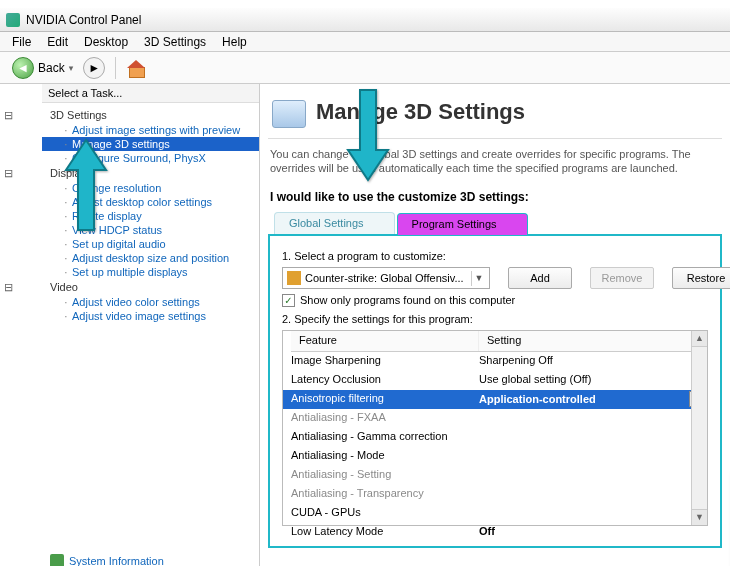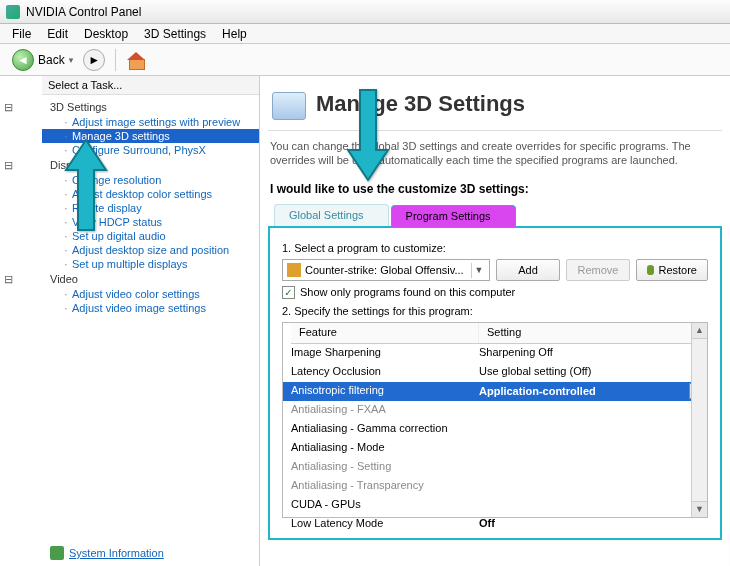--- a/index.html
+++ b/index.html
@@ -1,17 +1,17 @@
 <!DOCTYPE html>
 <html><head>
 <meta charset="utf-8">
 <style>
 * { box-sizing: border-box; margin: 0; padding: 0; font-family: "Segoe UI", Tahoma, sans-serif; }
 body { width: 730px; height: 566px; overflow: hidden; background: #fff; position: relative; }
-.titlebar { height: 24px; background: linear-gradient(#fdfdfd,#e8e8e8); border-bottom: 1px solid #bbb; display: flex; align-items: center; padding: 0 6px; font-size: 12px; }
+.titlebar { height: 24px; background: linear-gradient(#fdfdfd,#e8e8e8); border-bottom: 1px solid #bbb; display: flex; align-items: center; padding: 0 6px; font-size: 12px; margin-top: 8px; }
 .titlebar .tb-icon { width: 14px; height: 14px; background: linear-gradient(135deg,#4a9,#2a7); margin-right: 6px; border-radius: 2px; position:relative;}
 .menubar { height: 20px; border-bottom: 1px solid #ccc; display: flex; align-items: center; padding: 0 4px; font-size: 12px; background:#f7f7f7; }
 .menubar span { padding: 6px 8px; }
 .toolbar { height: 32px; border-bottom: 1px solid #ccc; display: flex; align-items: center; padding: 0 6px; gap: 4px; background:#fafafa; }
 .tb-btn { display: flex; align-items: center; gap: 4px; height: 24px; padding: 0 6px; font-size: 12px; border-radius: 3px; }
 .tb-circle { width: 22px; height: 22px; border-radius: 50%; border: 1px solid #aaa; display:flex;align-items:center;justify-content:center;font-size:12px;background:#f3f3f3;}
 .tb-circle.green { background: radial-gradient(circle at 35% 35%, #bcf2b0, #4da246); border-color:#3a8a34; color:#fff;}
 .tb-home { width:20px;height:20px;display:inline-block;position:relative;}
 .tb-home::before{content:"";position:absolute;left:3px;top:9px;width:14px;height:9px;background:#f0a050;border:1px solid #c07020;}
 .tb-home::after{content:"";position:absolute;left:1px;top:2px;width:0;height:0;border-left:9px solid transparent;border-right:9px solid transparent;border-bottom:8px solid #d05030;}
@@ -28,26 +28,26 @@
 .sysinfo { font-size:11px; padding:6px 8px; color:#1166bb; display:flex; align-items:center; gap:5px;}
 .sysinfo .sicon{width:14px;height:14px;background:#4a9c4a;border-radius:2px;display:inline-block;}
 .main { flex:1; padding: 4px 8px 8px 8px; position:relative; overflow:hidden;}
 .m-head { display:flex; align-items:center; gap:8px; padding: 4px 0 6px 0; border-bottom: 1px solid #ddd;}
 .m-icon { width:40px;height:40px; position:relative; display:inline-block;}
 .m-icon::before{content:"";position:absolute;left:4px;top:8px;width:32px;height:26px;background:linear-gradient(#dfeefc,#a9c8e8);border:1px solid #88a8c8;border-radius:3px;}
 .m-title { font-size:22px; font-weight:600; color:#333; }
 .m-desc { font-size:11px; color:#555; padding: 8px 2px 10px 2px; line-height:1.3;}
 .m-label { font-size:12px; font-weight:bold; padding: 4px 2px 8px 2px; }
 .tabstrip { display:flex; font-size:11px; padding-left: 6px; position:relative; z-index:2;}
-.tab { padding: 4px 24px 5px 14px; border:1px solid #c0e0e8; border-bottom:none; background:#f8fcfd; color:#555; border-top-left-radius:4px;border-top-right-radius:4px; margin-right:2px;}
+.tab { padding: 4px 30px 5px 14px; border:1px solid #c0e0e8; border-bottom:none; background:#f8fcfd; color:#555; border-top-left-radius:4px;border-top-right-radius:4px; margin-right:2px;}
 .tab.active { background:#d946ef; color:#000; border-color:#20b8c8; position:relative; top:1px;}
 .tab.inactive { background:#eef6f8; color:#3a8aa0; }
 .panel { border:2px solid #20b8c8; background:#fff; padding: 10px 12px 12px 12px; font-size:12px; position:relative; height: 314px;}
 .step { font-size:11px; margin: 4px 0 5px 0; }
-.prog-row { display:flex; gap:6px; align-items:center; margin-bottom:5px;}
+.prog-row { display:flex; gap:18px; align-items:center; margin-bottom:5px;}
 .combo { flex: 0 0 208px; height:22px; border:1px solid #aaa; background:#fff; display:flex; align-items:center; padding:0 4px; font-size:11px; position:relative;}
 .combo .cicon{width:14px;height:14px;background:#e0a030;margin-right:4px;display:inline-block;}
 .combo .carrow{position:absolute;right:3px;top:3px;width:15px;height:15px;border-left:1px solid #ccc;display:flex;align-items:center;justify-content:center;color:#555;font-size:9px;}
 .btn { height:22px; min-width:64px; border:1px solid #aaa; background:linear-gradient(#fdfdfd,#ececec); font-size:11px; padding:0 10px; border-radius:2px; display:inline-flex;align-items:center;justify-content:center;gap:4px;}
 .btn.disabled { color:#999; border-color:#ccc; background:#f3f3f3;}
 .nv-eye{width:14px;height:10px;background:#6b9b2a;border-radius:5px/4px;display:inline-block;}
 .chk-row { display:flex; align-items:center; gap:5px; font-size:11px; margin-bottom:6px;}
 .chk{width:13px;height:13px;border:1px solid #888;background:#fff;display:inline-flex;align-items:center;justify-content:center;font-size:10px;color:#2a7a2a;}
 .grid { border:1px solid #bbb; height: 196px; position:relative; margin-top:4px;}
 .grid-scroll{position:absolute;right:0;top:0;bottom:0;width:16px;background:#f0f0f0;border-left:1px solid #ccc;}

